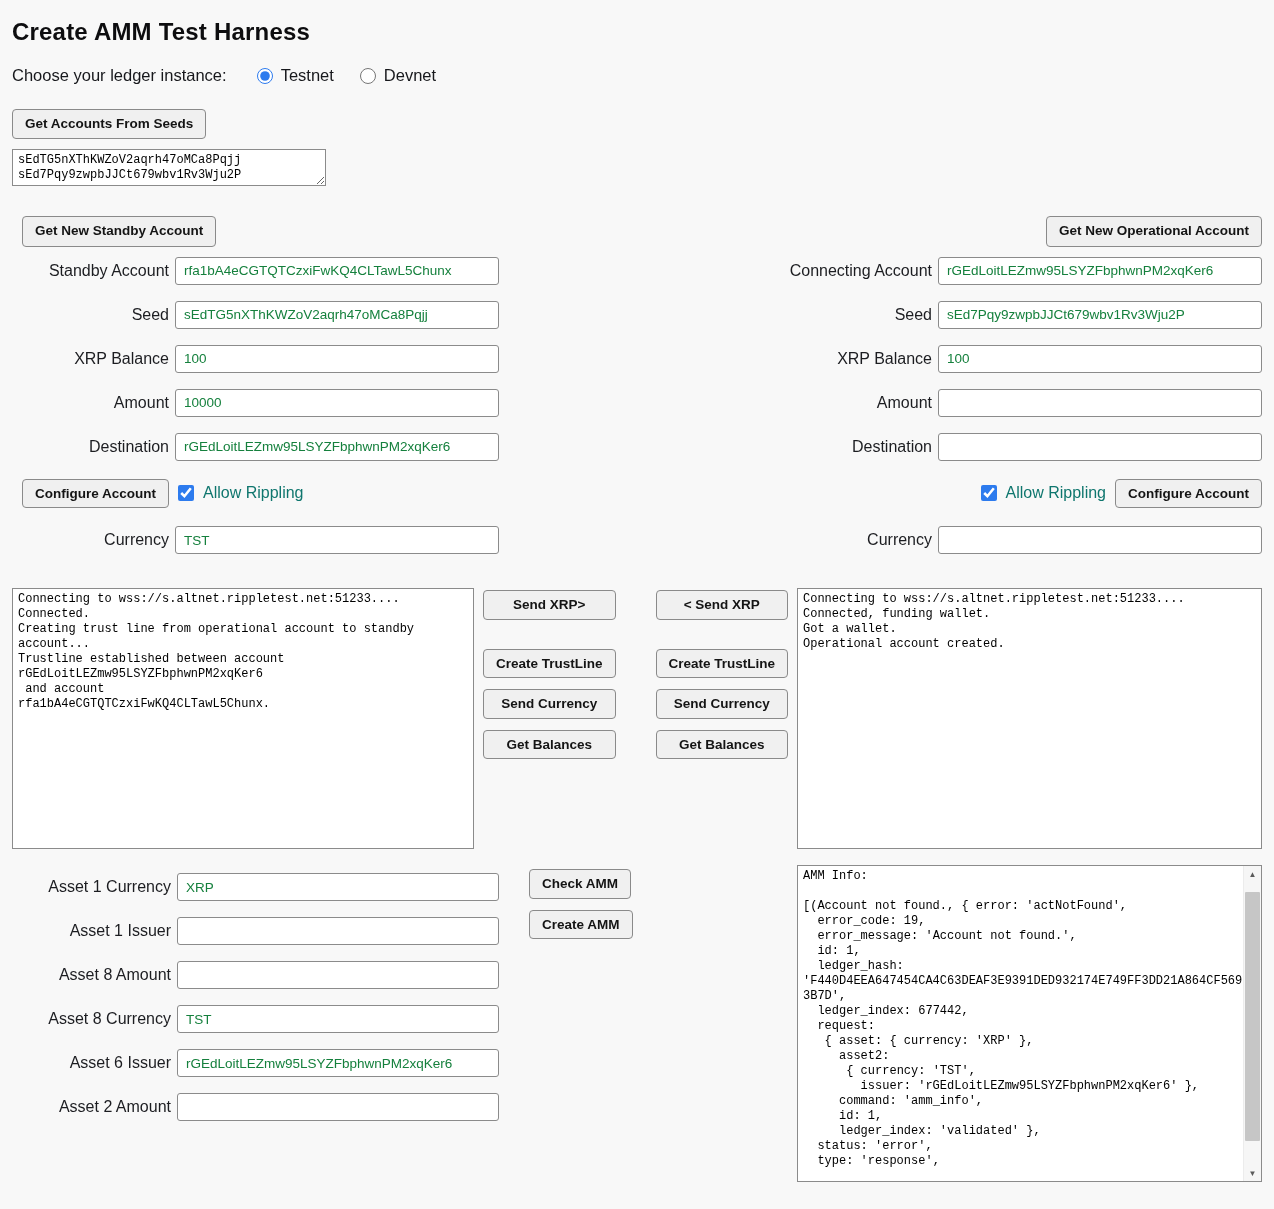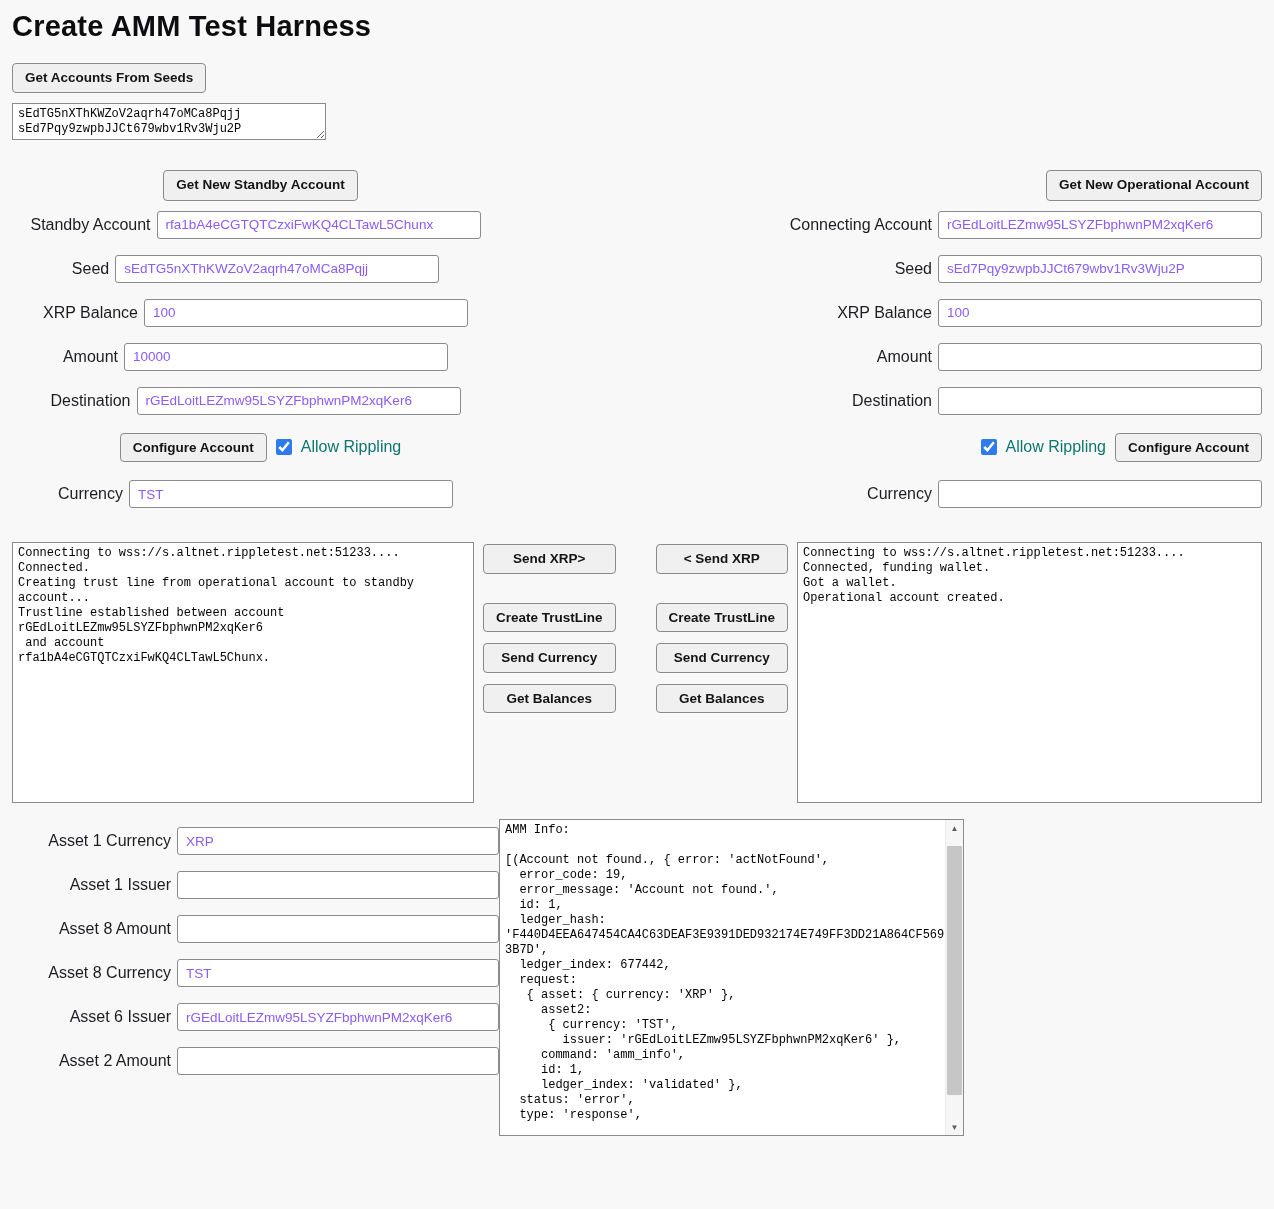--- a/index.html
+++ b/index.html
@@ -7,22 +7,22 @@
     width:1274px; height:1209px;
     background:#f8f8f8;
     font-family:"Liberation Sans", sans-serif;
     color:#17181c;
     overflow:hidden;
     box-sizing:border-box;
   }
   .page { padding:6px 12px 0 12px; }
 
   h1.page-title {
-    font-size:29px; font-weight:700; letter-spacing:.2px;
-    margin:4px 0 20px 0; color:#0d0d0f;
+    font-size:24px; font-weight:700; letter-spacing:.2px;
+    margin:12px 0 20px 0; color:#0d0d0f;
   }
 
   
   .ledger-row { display:flex; align-items:center; font-size:16.5px; margin:0 0 24px 0; }
   .ledger-row .radio-group { display:flex; align-items:center; margin-left:30px; gap:8px; }
   .ledger-row .radio-group + .radio-group { margin-left:26px; }
   input[type=radio], input[type=checkbox] { accent-color:#2d7bee; width:16px; height:16px; margin:0; cursor:pointer; }
 
   
   button {
@@ -38,32 +38,32 @@
     font-family:"Liberation Mono","DejaVu Sans Mono",monospace;
     font-size:12px; line-height:15px; color:#000;
     background:#fff; border:1px solid #8b8b8b;
     padding:3px 5px; box-sizing:border-box;
   }
   .seeds-area { width:314px; height:37px; resize:both; overflow:hidden; }
 
   
   .columns { display:flex; justify-content:space-between; margin-top:26px; }
   .col { display:flex; flex-direction:column; }
-  .col-left  { width:487px;align-items:center; }
+  .col-left  { width:487px; }
   .col-right { width:492px; }
   .col-head { height:31px; margin-bottom:2px; display:flex; }
   .col-left  .col-head { justify-content:flex-start; padding-left:10px; }
   .col-right .col-head { justify-content:flex-end; }
 
   .frow { display:flex; align-items:center; justify-content:flex-end; gap:6px; margin:8px 0; }
   .frow label { font-size:16px; color:#1c1d21; white-space:nowrap; }
   .frow input[type=text] {
     width:324px; height:28px; box-sizing:border-box;
     border:1px solid #8b8b8b; border-radius:3px;
-    padding:3px 8px; font-size:13.5px; color:#8b5cf6;
+    padding:3px 8px; font-size:13.5px; color:#15803d;
     font-family:"Liberation Sans",sans-serif; background:#fff;
   }
   .config-row { display:flex; align-items:center; gap:9px; margin:10px 0; font-size:16px; }
   .config-row.left  { justify-content:flex-start; padding-left:10px; }
   .config-row.right { justify-content:flex-end; }
   .config-row .chk-label { color:#0f766e; }
 
   
   .mid-section { display:flex; margin-top:26px; align-items:flex-start; }
   .log-area { width:462px; height:261px; resize:none; }
@@ -88,20 +88,31 @@
   .scroll-btn.down { bottom:0; }
   .scroll-thumb { position:absolute; left:1px; right:1px; top:26px; bottom:40px; background:#c6c6c6; border-radius:1px; cursor:pointer; }
 </style>
 </head>
 <body>
 
 <div class="page">
 
   <h1 class="page-title">Create AMM Test Harness</h1>
 
+  <div class="ledger-row">
+    <span>Choose your ledger instance:</span>
+    <span class="radio-group">
+      <input type="radio" name="ledger" checked="" style="">
+      <span>Testnet</span>
+    </span>
+    <span class="radio-group">
+      <input type="radio" name="ledger" style="">
+      <span>Devnet</span>
+    </span>
+  </div>
 
   <div class="seeds-btn-row">
     <button>Get Accounts From Seeds</button>
   </div>
   <textarea class="seeds-area" spellcheck="false" style="">sEdTG5nXThKWZoV2aqrh47oMCa8Pqjj
 sEd7Pqy9zwpbJJCt679wbv1Rv3Wju2P</textarea>
 
   <div class="columns">
 
     <div class="col col-left">
@@ -226,20 +237,24 @@
       <div class="frow">
         <label>Asset 6 Issuer</label>
         <input type="text" value="rGEdLoitLEZmw95LSYZFbphwnPM2xqKer6" style="">
       </div>
       <div class="frow">
         <label>Asset 2 Amount</label>
         <input type="text" value="" style="">
       </div>
     </div>
 
+    <div class="amm-mid">
+      <button>Check AMM</button>
+      <button>Create AMM</button>
+    </div>
 
     <div class="amm-info-wrap">
       <textarea class="amm-info-area" spellcheck="false" style="">AMM Info:
 
 [(Account not found., { error: 'actNotFound',
   error_code: 19,
   error_message: 'Account not found.',
   id: 1,
   ledger_hash: 'F440D4EEA647454CA4C63DEAF3E9391DED932174E749FF3DD21A864CF5693B7D',
   ledger_index: 677442,

